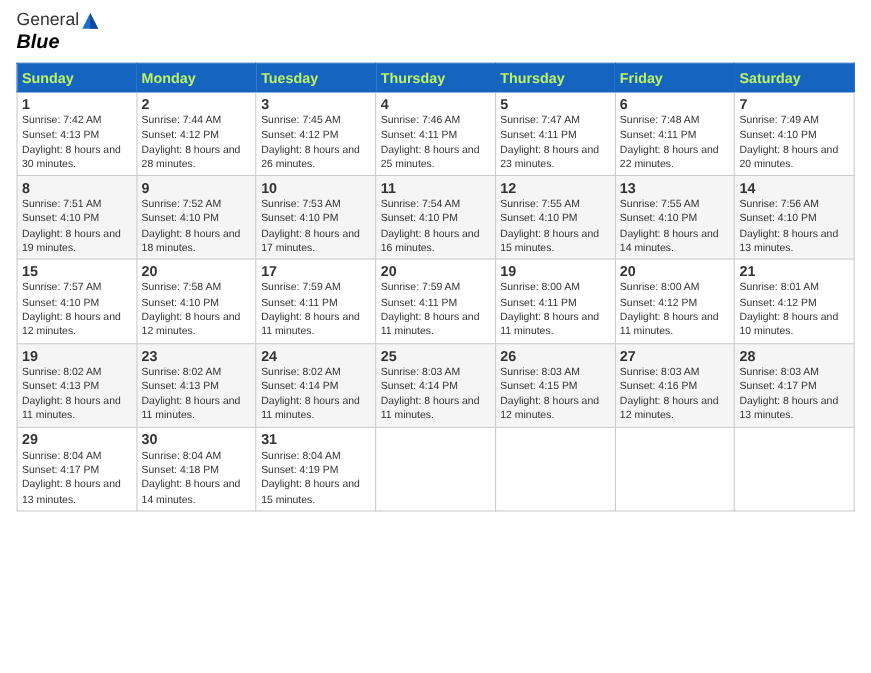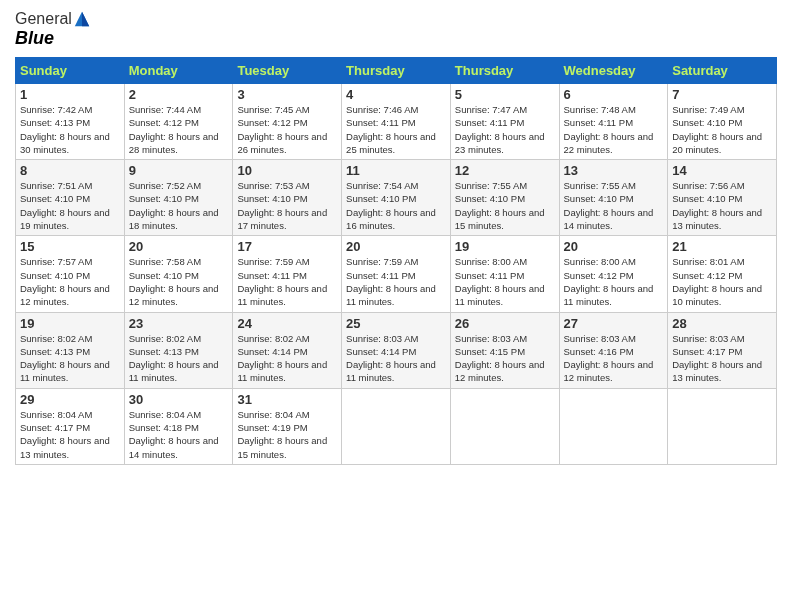--- a/index.html
+++ b/index.html
@@ -108,21 +108,21 @@
   </div>
 
   <table class="calendar-table">
     <thead>
       <tr>
         <th>Sunday</th>
         <th>Monday</th>
         <th>Tuesday</th>
         <th>Thursday</th>
         <th>Thursday</th>
-        <th>Wednesday</th>
+        <th>Friday</th>
         <th>Saturday</th>
       </tr>
     </thead>
     <tbody id="calendar-body">
     <tr>
           <td>
         <span class="day-num">1</span>
         <div class="day-detail">
           Sunrise: 7:42 AM<br>
           Sunset: 4:13 PM<br>

